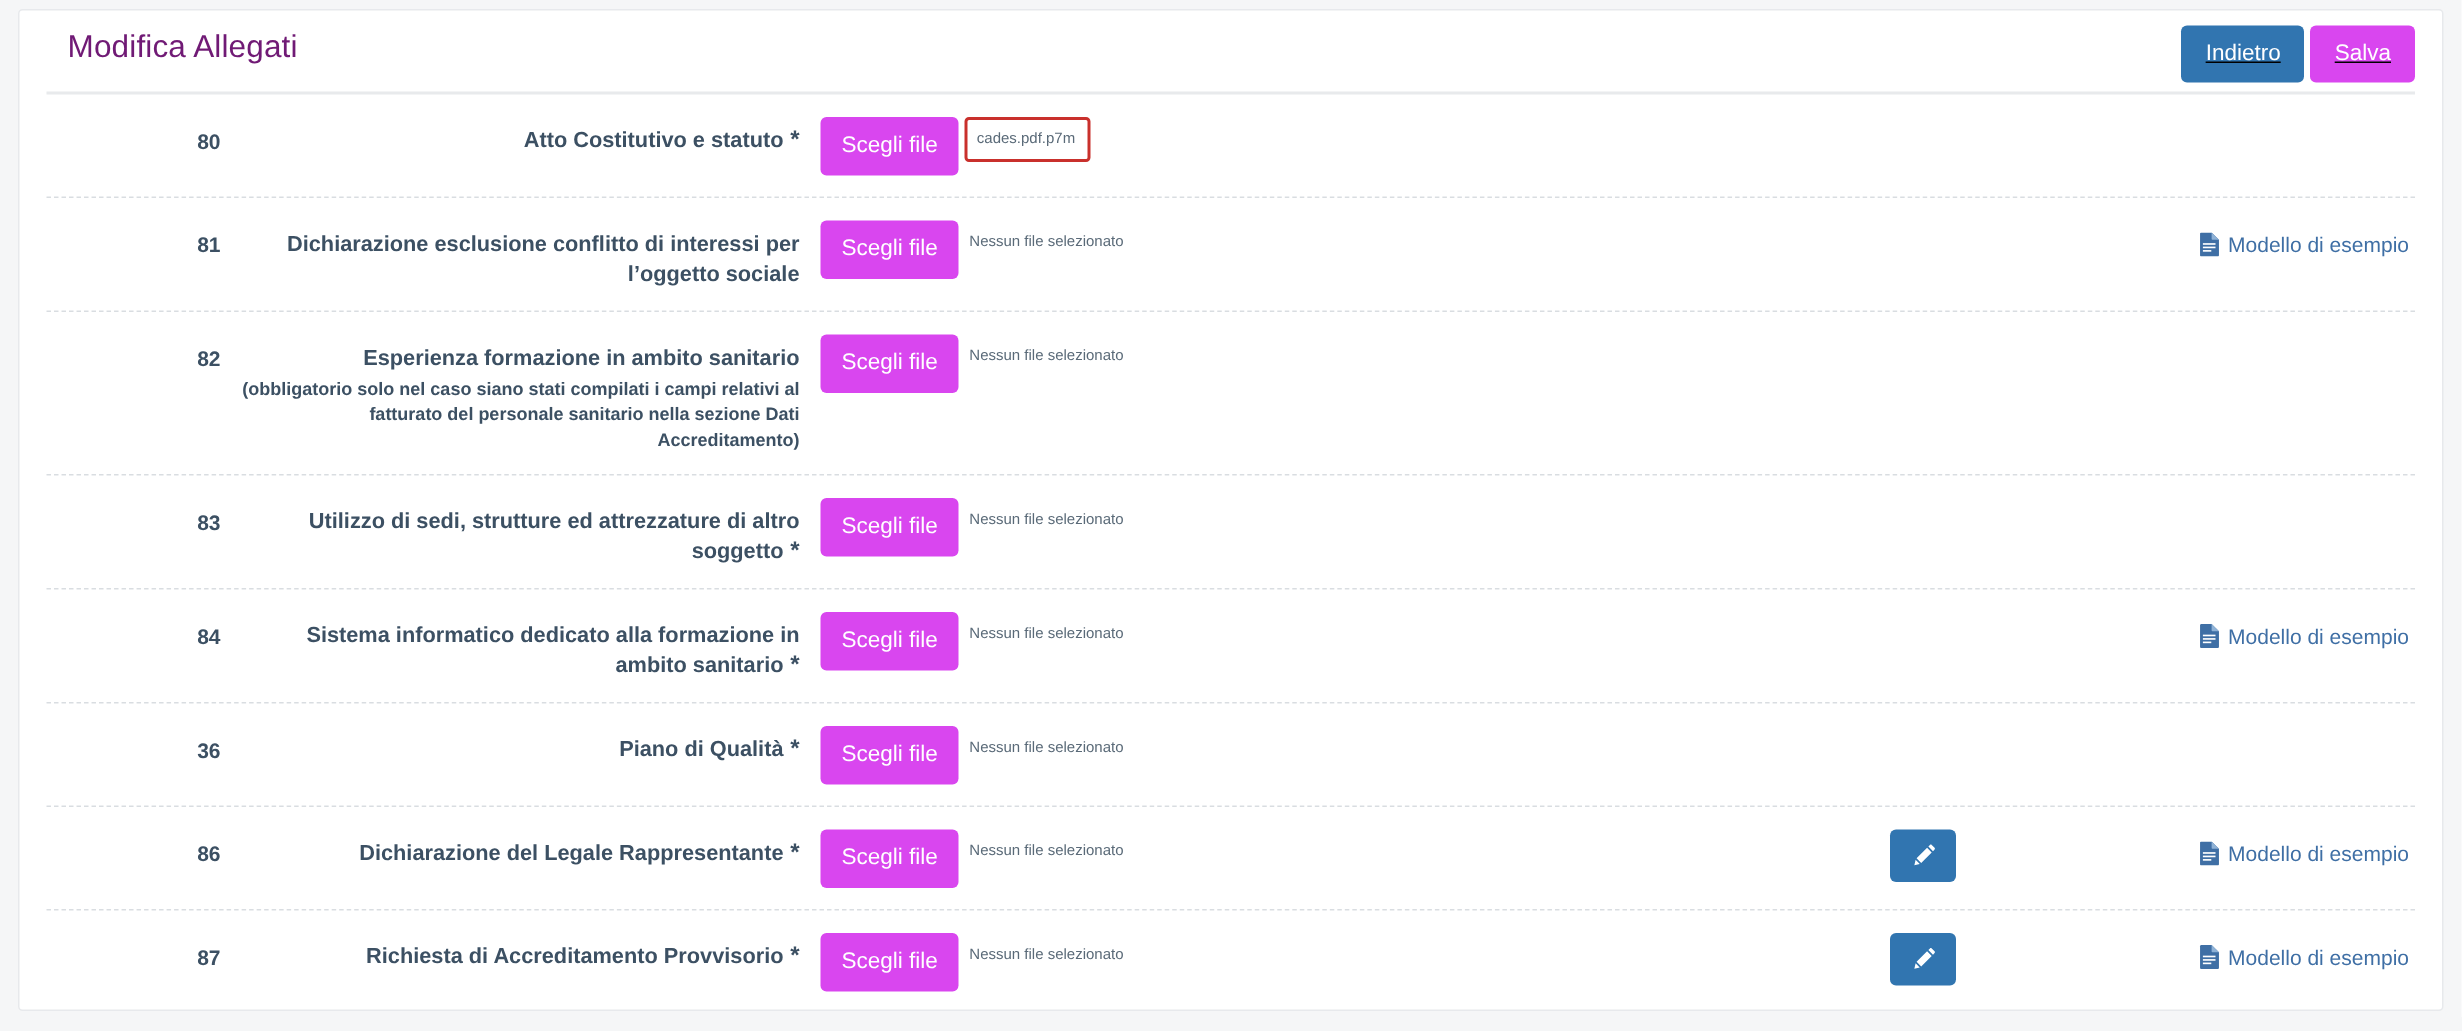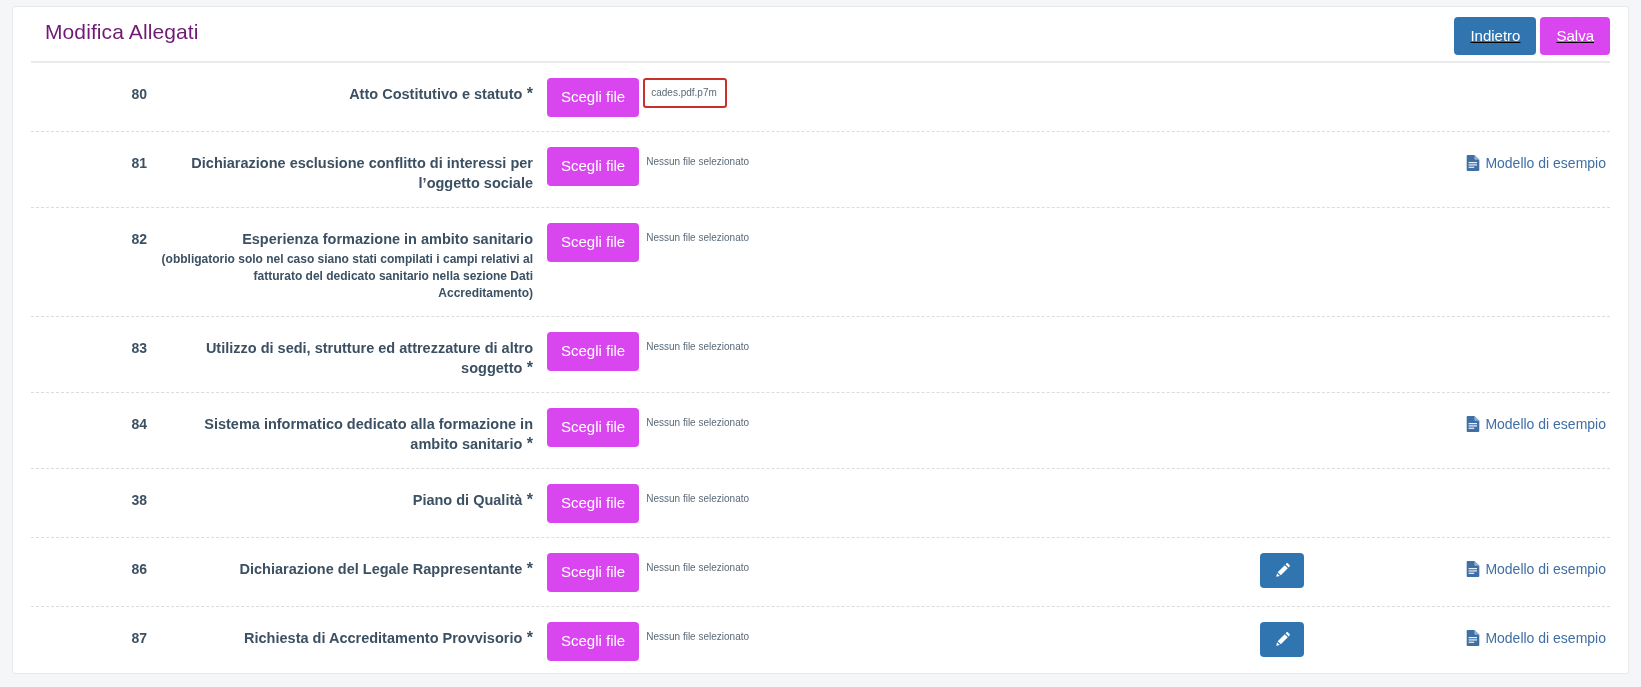--- a/index.html
+++ b/index.html
@@ -240,21 +240,21 @@
                   <rect x="2.6" y="9.4" width="8.4" height="1.1"></rect>
                   <rect x="2.6" y="11.7" width="5.6" height="1.1"></rect>
                 </g>
               </svg>
             </span>
             <span>Modello di esempio</span>
           </a></div>
       </div>
       <div class="row">
         <div class="col-num">82</div>
-        <div class="col-label"><span class="label-main">Esperienza formazione in ambito sanitario</span><span class="label-note">(obbligatorio solo nel caso siano stati compilati i campi relativi al fatturato del dedicato sanitario nella sezione Dati Accreditamento)</span></div>
+        <div class="col-label"><span class="label-main">Esperienza formazione in ambito sanitario</span><span class="label-note">(obbligatorio solo nel caso siano stati compilati i campi relativi al fatturato del personale sanitario nella sezione Dati Accreditamento)</span></div>
         <div class="col-file">
           <button class="choose-btn">Scegli file</button>
           <div class="file-name">Nessun file selezionato</div>
         </div>
         <div class="col-spacer"></div>
         <div class="col-edit"></div>
         <div class="col-model"></div>
       </div>
       <div class="row">
         <div class="col-num">83</div>
@@ -285,21 +285,21 @@
                   <rect x="2.6" y="7.1" width="8.4" height="1.1"></rect>
                   <rect x="2.6" y="9.4" width="8.4" height="1.1"></rect>
                   <rect x="2.6" y="11.7" width="5.6" height="1.1"></rect>
                 </g>
               </svg>
             </span>
             <span>Modello di esempio</span>
           </a></div>
       </div>
       <div class="row">
-        <div class="col-num">38</div>
+        <div class="col-num">36</div>
         <div class="col-label"><span class="label-main">Piano di Qualità</span><span class="req"> *</span></div>
         <div class="col-file">
           <button class="choose-btn">Scegli file</button>
           <div class="file-name">Nessun file selezionato</div>
         </div>
         <div class="col-spacer"></div>
         <div class="col-edit"></div>
         <div class="col-model"></div>
       </div>
       <div class="row">

